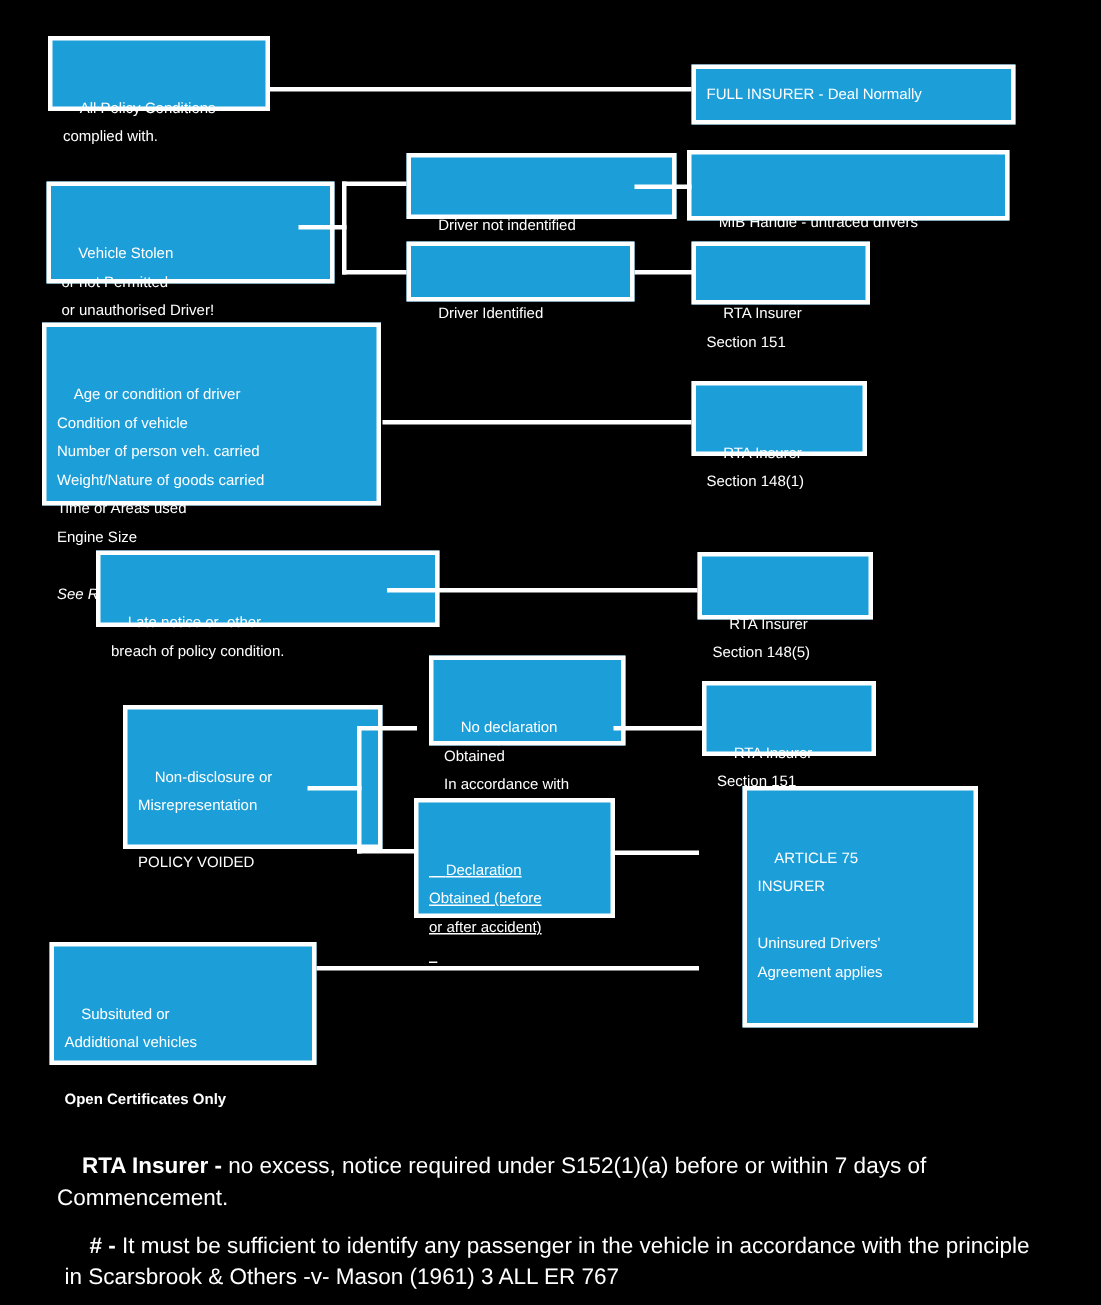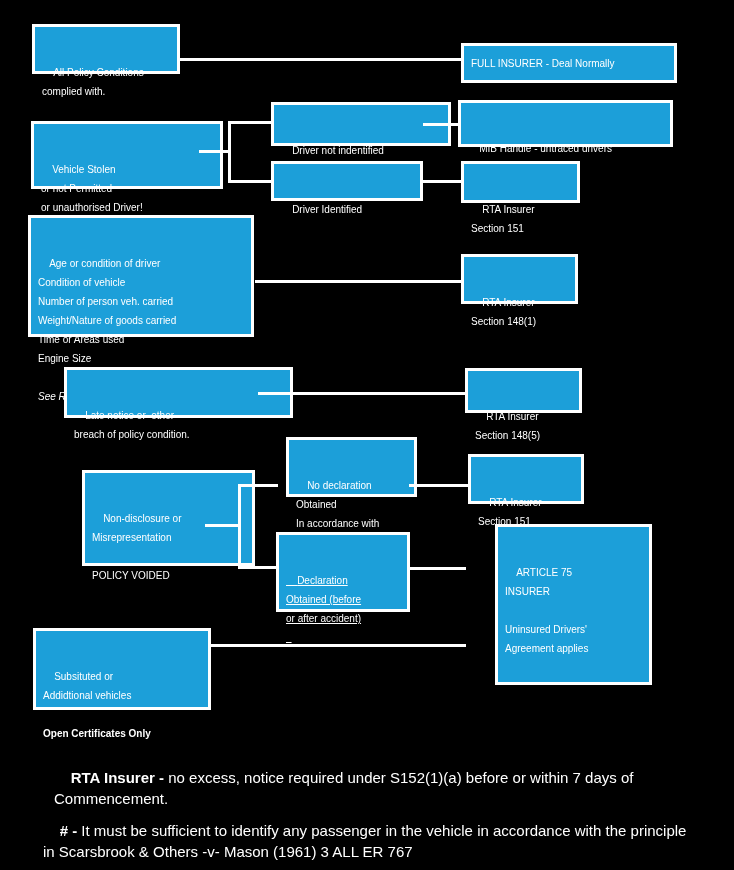--- a/index.html
+++ b/index.html
@@ -146,21 +146,21 @@
   <div class="line" style="left:409px; top:484px; width:59px; height:3px;"></div>
   <div class="line" style="left:410px; top:567px; width:56px; height:3px;"></div>
 
   <div class="box" style="left:33px; top:628px; width:178px; height:82px;">
     <span class="bt">Subsituted or
 Addidtional vehicles</span>
     <span class="bold-line">Open Certificates Only</span>
   </div>
   <div class="line" style="left:211px; top:644px; width:255px; height:3px;"></div>
 
-  <div class="note" style="left:38px; top:746px; width:640px;margin-left:16px;">
+  <div class="note" style="left:38px; top:746px; width:640px;">
     <span class="lead">RTA Insurer -</span><span> no excess, notice required under S152(1)(a) before or within 7 days of
 Commencement.</span>
   </div>
   <div class="note" style="left:43px; top:799px; width:670px;">
     <span class="lead"># -</span><span> It must be sufficient to identify any passenger in the vehicle in accordance with the principle
 in Scarsbrook &amp; Others -v- Mason (1961) 3 ALL ER 767</span>
   </div>
 
 </div>
 

